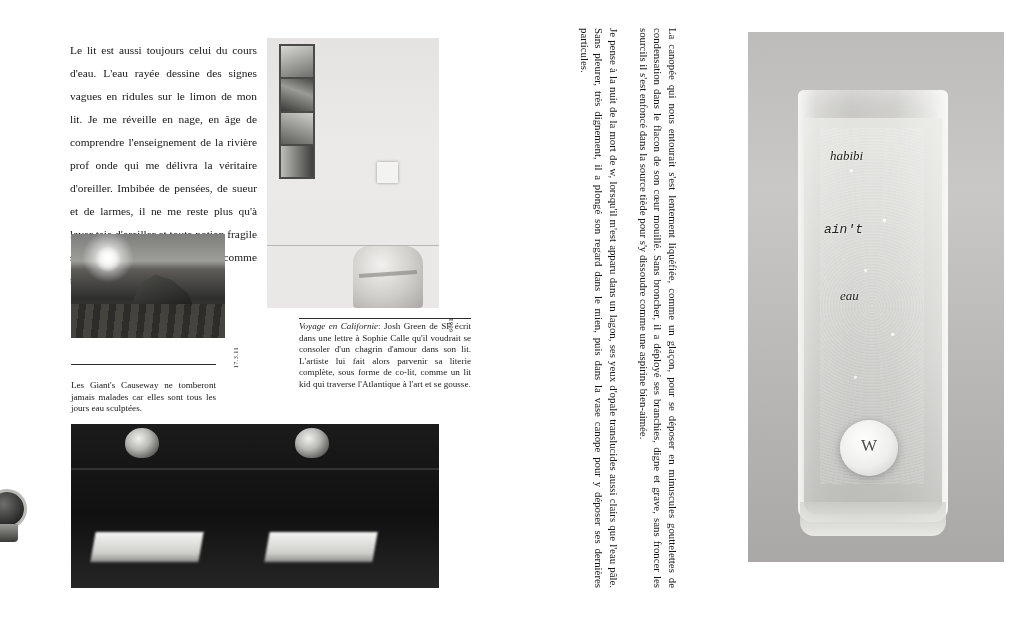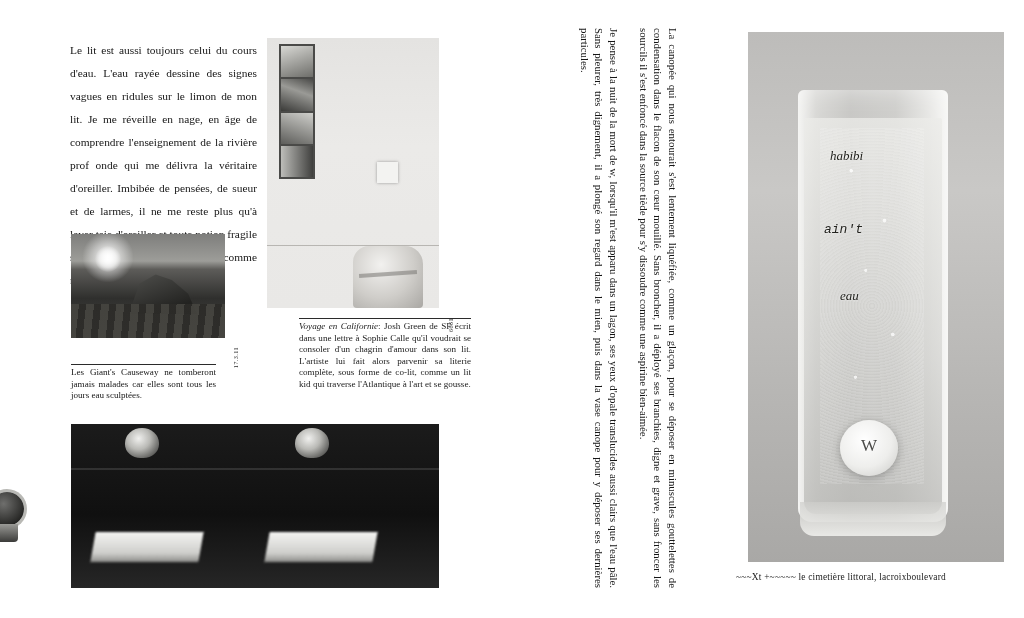--- a/index.html
+++ b/index.html
@@ -153,21 +153,21 @@
   }
 
   #causeway-caption {
     position: absolute;
     left: 71px; top: 364px;
     width: 145px;
     font-size: 9.1px;
     line-height: 11.6px;
     text-align: justify;
     border-top: 1px solid #2b2b2b;
-    padding-top: 2px;
+    padding-top: 15px;
   }
   #causeway-credit {
     position: absolute;
     left: 232px; top: 347px;
     font-size: 6.2px;
     color: #2b2b2b;
     writing-mode: vertical-rl;
     transform: rotate(180deg);
     letter-spacing: 0.4px;
   }
@@ -391,14 +391,13 @@
     <div class="fizz"></div>
     <div class="base"></div>
     <div class="tablet">
       <div class="mark">W</div>
     </div>
     <div class="word w1">habibi</div>
     <div class="word w2">ain't</div>
     <div class="word w3">eau</div>
   </div>
 
-  <div id="right-footer">~~~Xt +~~~~~ le cimetière littoral, lacroixboulevard</div>
 </div>
 
 </body></html>

